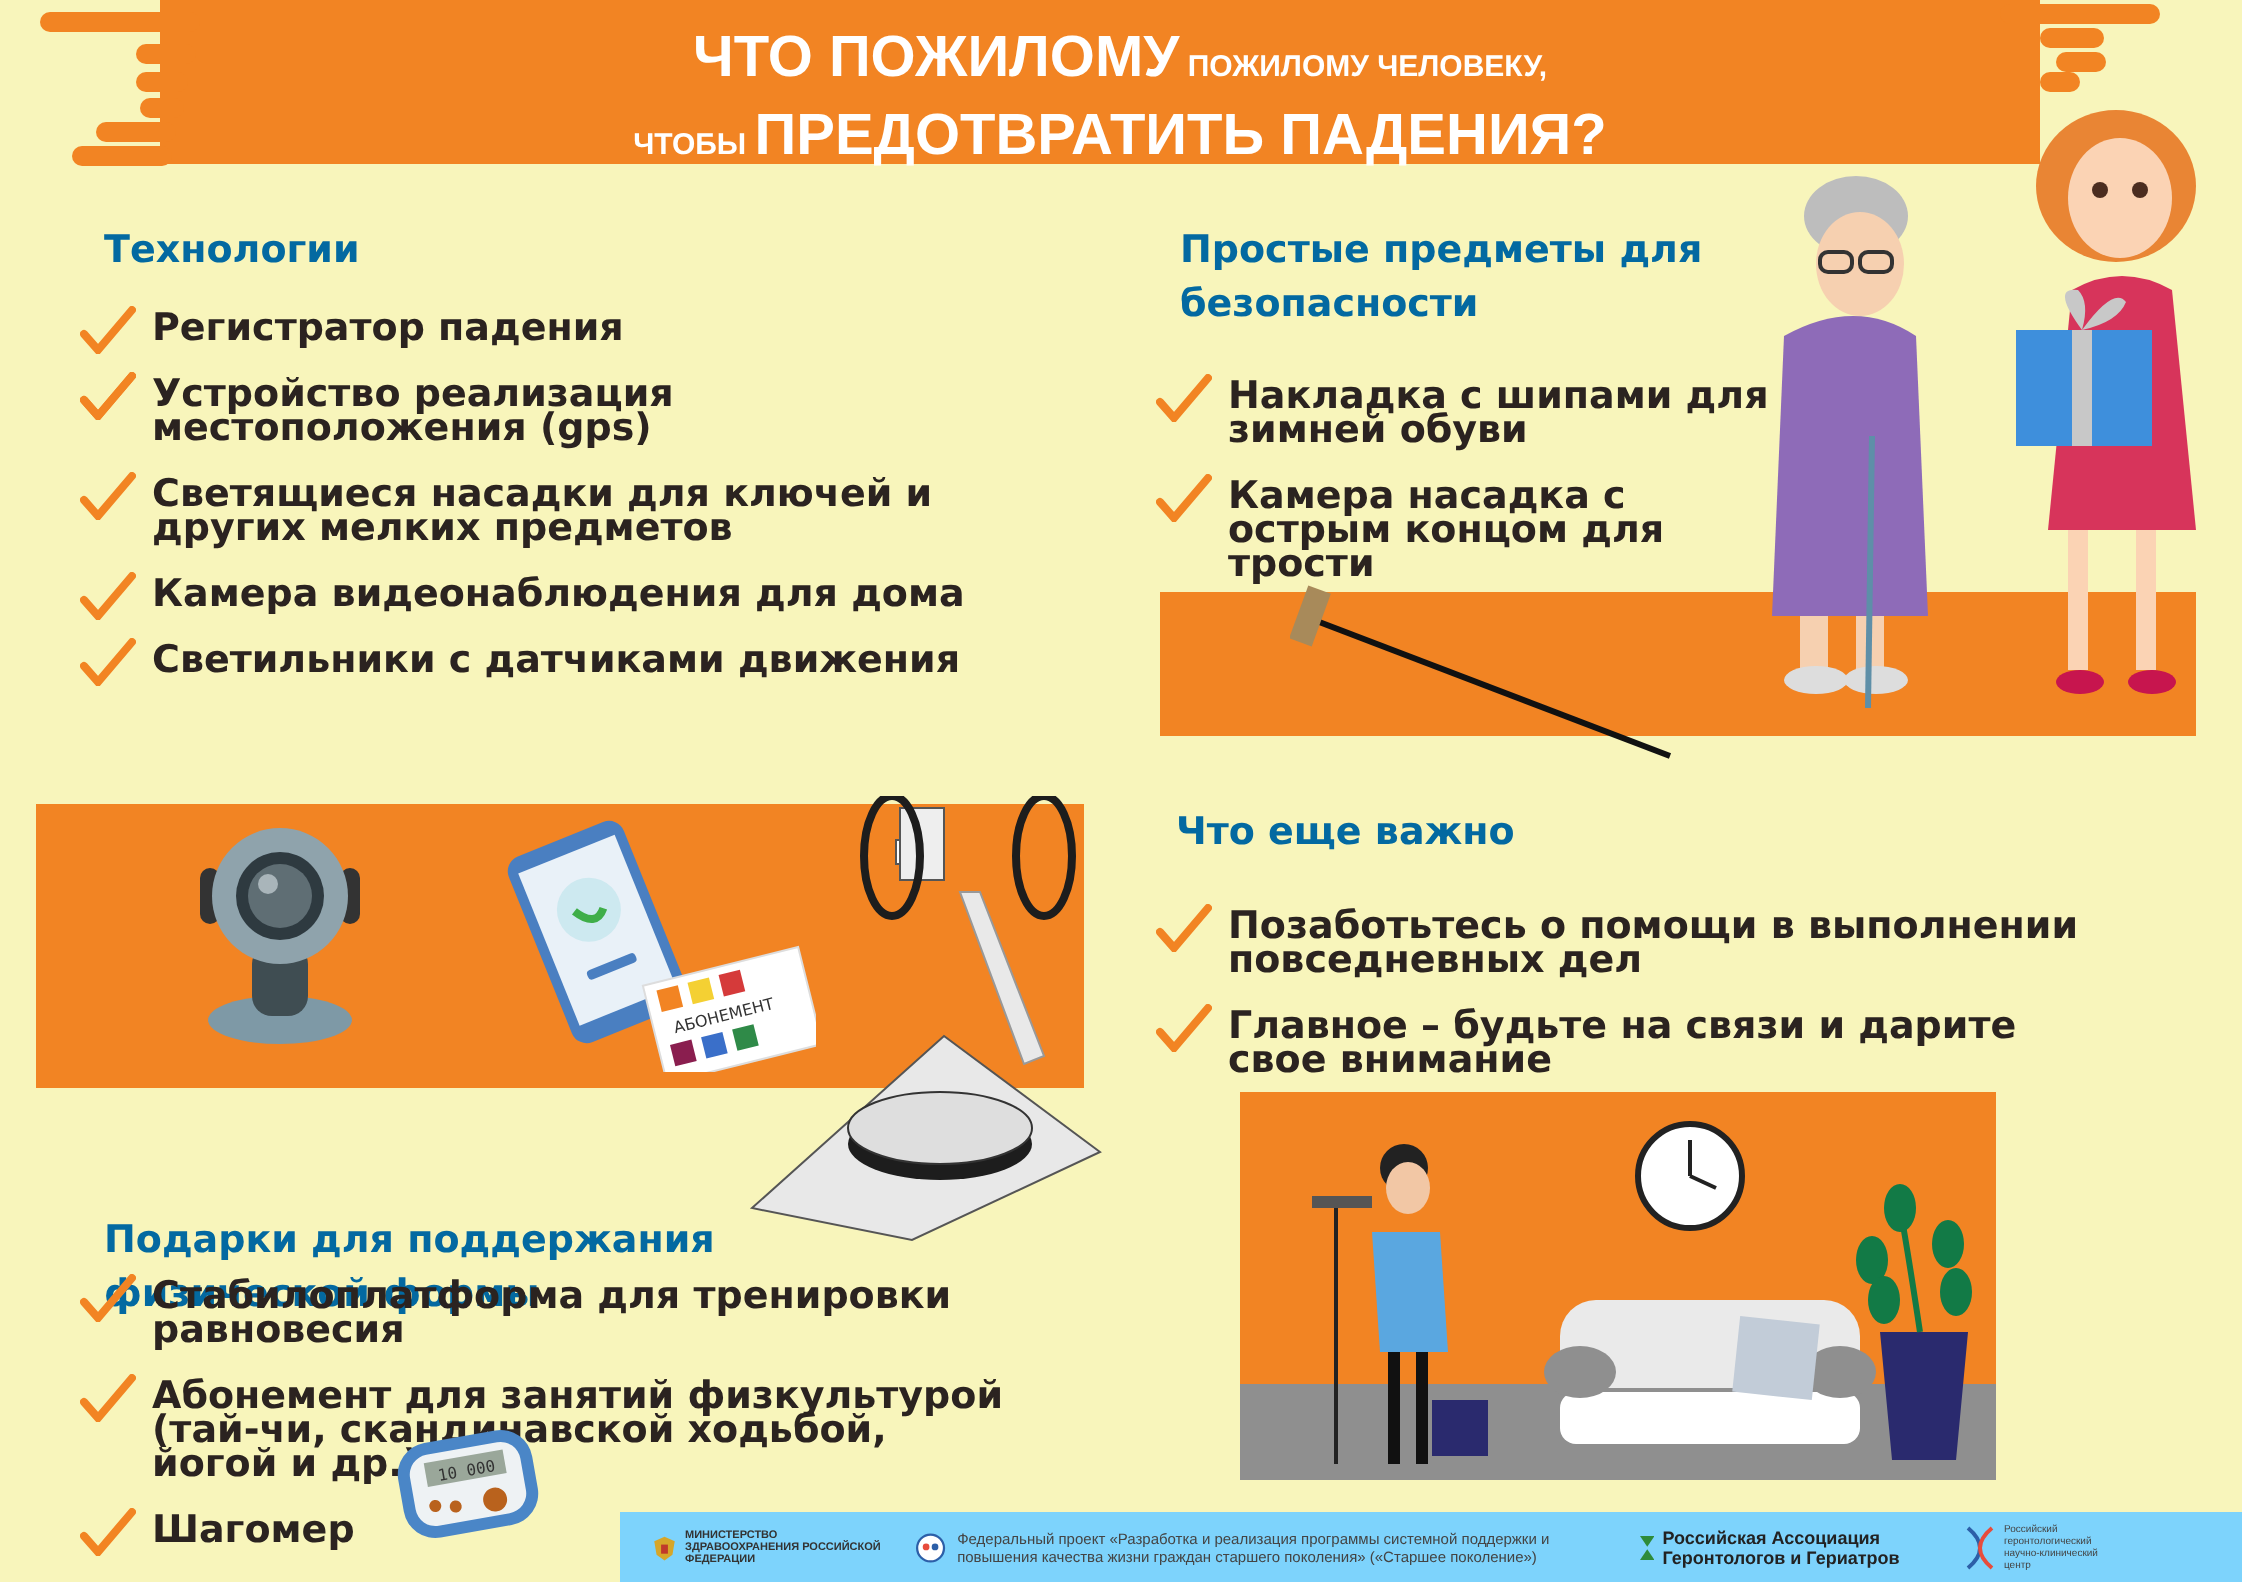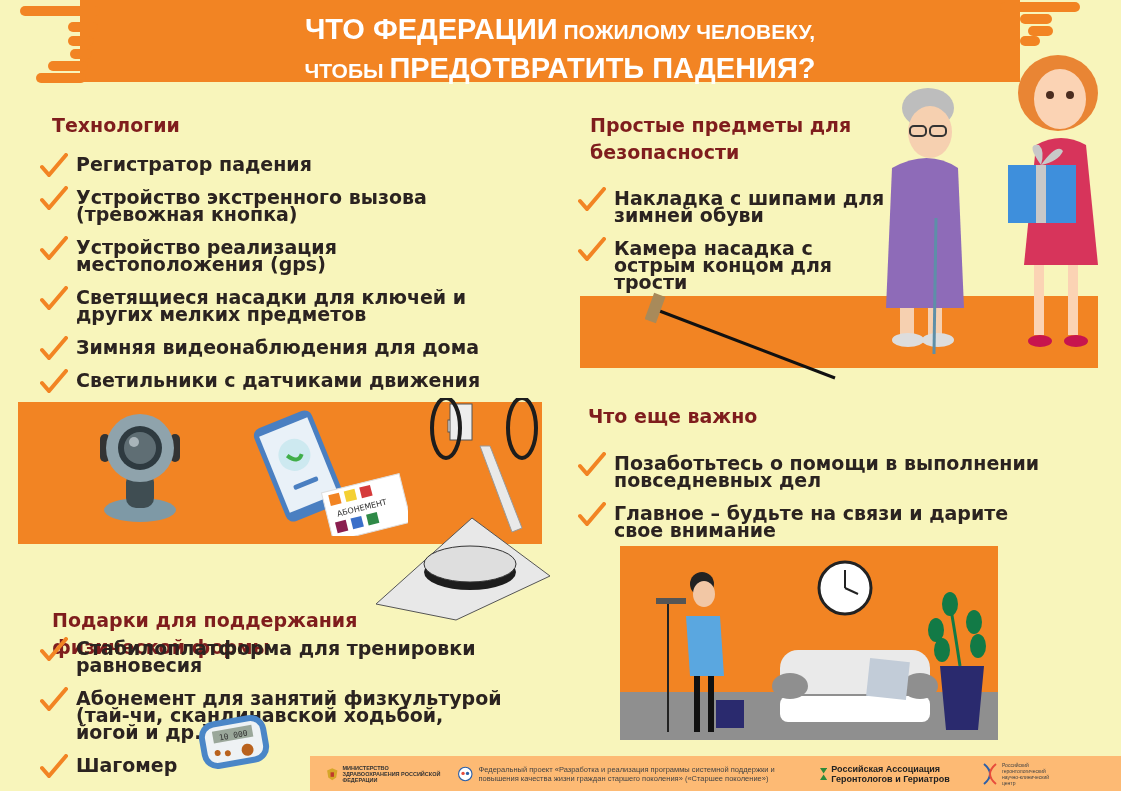--- a/index.html
+++ b/index.html
@@ -3,32 +3,32 @@
 <meta charset="utf-8">
 <style>
   * { box-sizing: border-box; margin: 0; padding: 0; }
   html, body { width: 1121px; height: 791px; overflow: hidden; }
   body { background: #f8f5bb; font-family: "DejaVu Sans", sans-serif; position: relative; color: #2b2320; }
 
   .header-band { position: absolute; left: 80px; top: 0; width: 940px; height: 82px; background: #f28423; }
   .header-drip { position: absolute; background: #f28423; border-radius: 8px; height: 10px; }
   .title { position: absolute; left: 200px; top: 12px; width: 720px; text-align: center; color: #fff; font-family: "Liberation Sans", sans-serif; font-weight: bold; line-height: 34px; }
   .title .big { font-size: 29px; }
-  .title .small { font-size: 21px; font-weight: bold; }
-
-  .section-title { position: absolute; color: #7f1d1d; font-weight: bold; font-size: 19px; line-height: 27px; font-family: "DejaVu Sans", sans-serif; }
+  .title .small { font-size: 15px; font-weight: bold; }
+
+  .section-title { position: absolute; color: #0369a1; font-weight: bold; font-size: 19px; line-height: 27px; font-family: "DejaVu Sans", sans-serif; }
   .list { position: absolute; list-style: none; }
   .list li { position: relative; padding-left: 36px; font-size: 19px; font-weight: bold; line-height: 17px; margin-bottom: 16px; font-family: "DejaVu Sans", sans-serif; color: #2b2320; }
   .list li .check { position: absolute; left: 0; top: -3px; width: 28px; height: 24px; }
 
   .band { position: absolute; background: #f28423; }
   .room { position: absolute; left: 620px; top: 546px; width: 378px; height: 194px; background: #f28423; overflow: hidden; }
   .room .floor { position: absolute; left: 0; bottom: 0; width: 100%; height: 48px; background: #8f8f8f; }
 
-  .footer { position: absolute; left: 310px; top: 756px; width: 811px; height: 35px; background: #fdba74; display: flex; align-items: center; padding: 0 16px; gap: 12px; font-family: "Liberation Sans", sans-serif; }
+  .footer { position: absolute; left: 310px; top: 756px; width: 811px; height: 35px; background: #7dd3fc; display: flex; align-items: center; padding: 0 16px; gap: 12px; font-family: "Liberation Sans", sans-serif; }
   .footer .ministry { display: flex; align-items: center; gap: 4px; width: 120px; }
   .footer .ministry .txt { font-size: 5.5px; line-height: 6px; font-weight: bold; color: #333; }
   .footer .project { display: flex; align-items: center; gap: 6px; width: 350px; }
   .footer .project .txt { font-size: 7.5px; line-height: 9px; color: #444; }
   .footer .assoc { display: flex; align-items: flex-end; gap: 4px; width: 150px; }
   .footer .assoc .txt { font-size: 9px; line-height: 10px; font-weight: bold; color: #222; }
   .footer .center { display: flex; align-items: center; gap: 4px; }
   .footer .center .txt { font-size: 5px; line-height: 6px; color: #444; }
 </style>
 </head>
@@ -40,41 +40,41 @@
 <div class="header-drip" style="left:68px;top:36px;width:26px;"></div>
 <div class="header-drip" style="left:70px;top:49px;width:22px;"></div>
 <div class="header-drip" style="left:48px;top:61px;width:40px;"></div>
 <div class="header-drip" style="left:36px;top:73px;width:50px;"></div>
 <div class="header-drip" style="left:1000px;top:2px;width:80px;"></div>
 <div class="header-drip" style="left:1020px;top:14px;width:32px;"></div>
 <div class="header-drip" style="left:1028px;top:26px;width:25px;"></div>
 <div class="header-drip" style="left:1020px;top:36px;width:20px;"></div>
 
 <div class="title">
-  <div><span class="big">ЧТО ФЕДЕРАЦИИ</span><span class="small"> ПОЖИЛОМУ ЧЕЛОВЕКУ,</span></div>
+  <div><span class="big">ЧТО ПОЖИЛОМУ</span><span class="small"> ПОЖИЛОМУ ЧЕЛОВЕКУ,</span></div>
   <div><span class="small">ЧТОБЫ </span><span class="big">ПРЕДОТВРАТИТЬ ПАДЕНИЯ?</span></div>
 </div>
 
 <div class="section-title" style="left:52px;top:112px;">Технологии</div>
 <ul class="list" style="left:40px;top:156px;width:470px;">
   <li><svg class="check" viewBox="0 0 28 24">
         <path d="M2 14 L9 22 L26 2" stroke="#f28423" stroke-width="4" fill="none" stroke-linecap="round"></path>
       </svg><span>Регистратор падения</span></li>
   <li><svg class="check" viewBox="0 0 28 24">
         <path d="M2 14 L9 22 L26 2" stroke="#f28423" stroke-width="4" fill="none" stroke-linecap="round"></path>
-      </svg><span>Устройство экстренного вызова (тревожная кнопка)</span></li>
+      </svg></li>
   <li><svg class="check" viewBox="0 0 28 24">
         <path d="M2 14 L9 22 L26 2" stroke="#f28423" stroke-width="4" fill="none" stroke-linecap="round"></path>
       </svg><span>Устройство реализация местоположения (gps)</span></li>
   <li><svg class="check" viewBox="0 0 28 24">
         <path d="M2 14 L9 22 L26 2" stroke="#f28423" stroke-width="4" fill="none" stroke-linecap="round"></path>
       </svg><span>Светящиеся насадки для ключей и других мелких предметов</span></li>
   <li><svg class="check" viewBox="0 0 28 24">
         <path d="M2 14 L9 22 L26 2" stroke="#f28423" stroke-width="4" fill="none" stroke-linecap="round"></path>
-      </svg><span>Зимняя видеонаблюдения для дома</span></li>
+      </svg><span>Камера видеонаблюдения для дома</span></li>
   <li><svg class="check" viewBox="0 0 28 24">
         <path d="M2 14 L9 22 L26 2" stroke="#f28423" stroke-width="4" fill="none" stroke-linecap="round"></path>
       </svg><span>Светильники с датчиками движения</span></li>
 </ul>
 
 <div class="band" style="left:18px;top:402px;width:524px;height:142px;">
   <svg style="position:absolute;left:78px;top:10px;" width="88" height="112" viewBox="0 0 88 112">
     <ellipse cx="44" cy="98" rx="36" ry="12" fill="#7e99a6"></ellipse>
     <rect x="30" y="60" width="28" height="36" rx="10" fill="#3f4d52"></rect>
     <rect x="4" y="22" width="10" height="28" rx="5" fill="#333"></rect>

